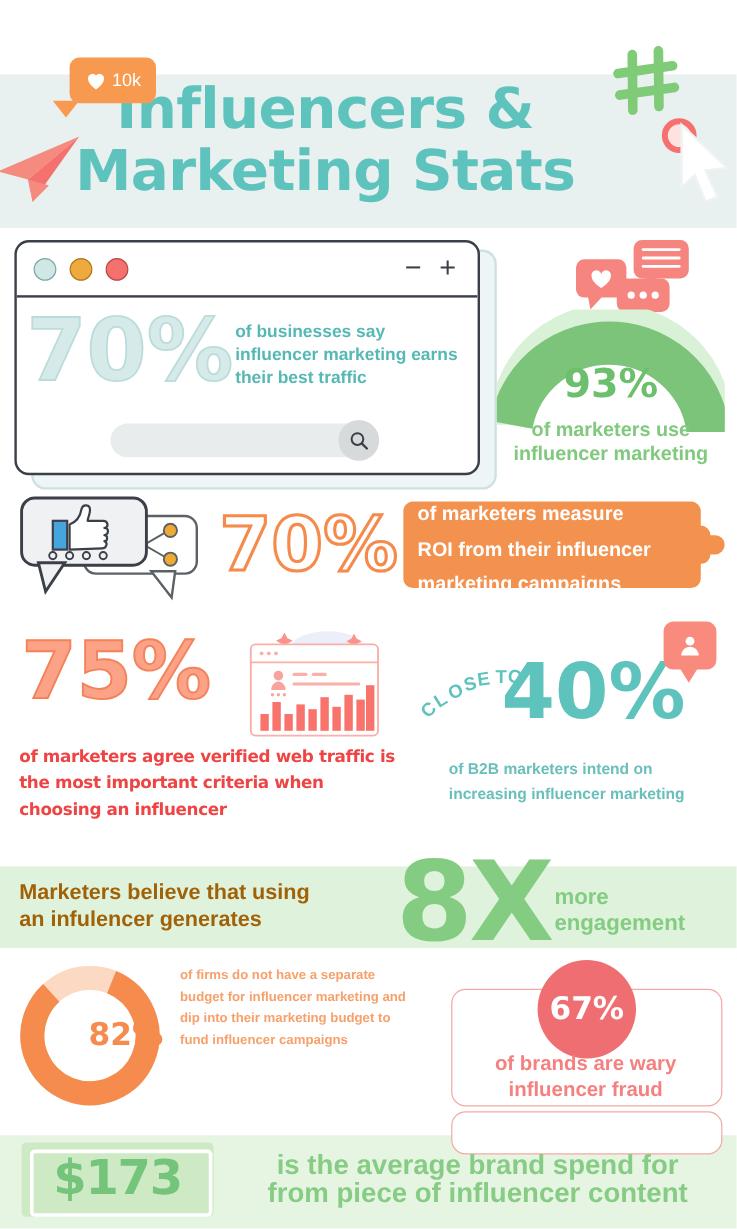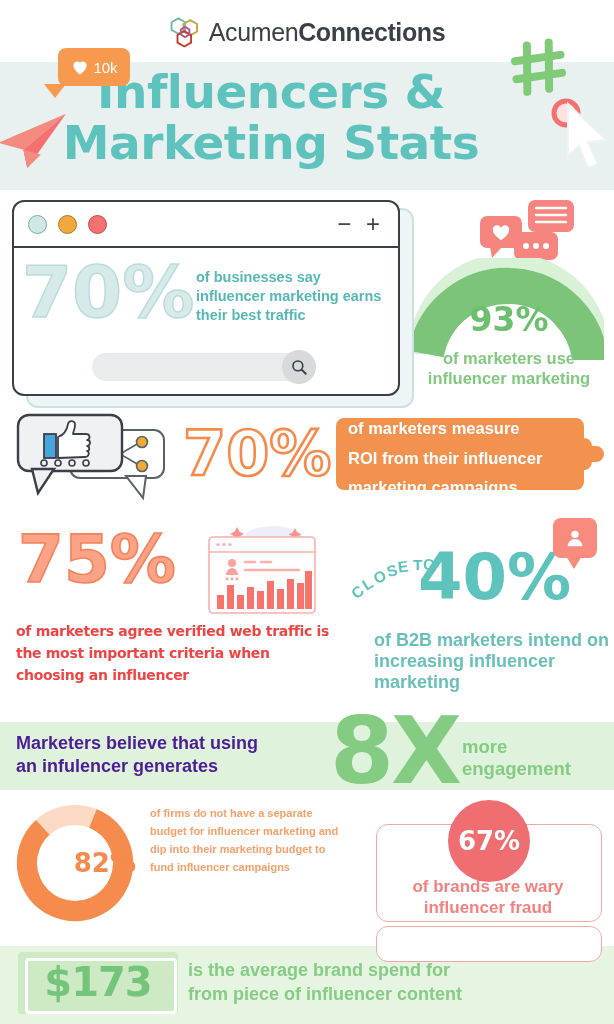--- a/index.html
+++ b/index.html
@@ -75,69 +75,56 @@
   .p75{position:absolute;left:18px;top:527px;font-size:66px;line-height:66px;font-weight:700;
     color:#fba287;-webkit-text-stroke:1.6px #f4835c;font-family:"DejaVu Sans",sans-serif;}
   .chartcard{position:absolute;left:199px;top:525px;width:124px;height:92px;}
   .cap75{position:absolute;left:16px;top:620px;width:320px;color:#ef4444;font-size:14px;line-height:22px;font-weight:700;
     font-family:"DejaVu Sans",sans-serif;letter-spacing:-0.3px;}
 
   
   .closeto{position:absolute;left:352px;top:553px;width:92px;height:58px;color:#5ec3bd;font-size:15.5px;font-weight:700;letter-spacing:1px;}
   .closeto span{display:inline-block;}
   .p40{position:absolute;left:418px;top:545px;font-size:64px;line-height:64px;font-weight:700;color:#5ec3bd;font-family:"DejaVu Sans",sans-serif;}
-  .cap40{position:absolute;left:374px;top:630px;width:236px;color:#69bfba;font-size:18px;line-height:21px;font-weight:600;}
+  .cap40{position:absolute;left:374px;top:630px;width:236px;color:#69bfba;font-size:13px;line-height:21px;font-weight:600;}
   .person-badge{position:absolute;left:553px;top:518px;width:44px;height:40px;background:#f88b7e;border-radius:8px;display:flex;align-items:center;justify-content:center;}
   .person-tail{position:absolute;left:566px;top:556px;width:0;height:0;border-left:8px solid transparent;border-right:8px solid transparent;border-top:13px solid #f88b7e;}
 
   
-  .cap8a{position:absolute;left:16px;top:732px;width:320px;color:#4c1d95;font-size:18px;line-height:23px;font-weight:600;}
+  .cap8a{position:absolute;left:16px;top:732px;width:320px;color:#a16207;font-size:18px;line-height:23px;font-weight:600;}
   .eight{position:absolute;left:330px;top:706px;font-size:92px;line-height:92px;font-weight:700;color:#84cc82;font-family:"DejaVu Sans",sans-serif;letter-spacing:-3px;}
   .cap8b{position:absolute;left:462px;top:736px;width:152px;color:#84cc82;font-size:18.5px;line-height:22px;font-weight:600;}
 
   
   .donut{position:absolute;left:14px;top:802px;width:122px;height:122px;}
   .d82{position:absolute;left:14px;top:848px;width:122px;text-align:right;color:#f58b4c;font-size:26px;font-weight:700;font-family:"DejaVu Sans",sans-serif;}
   .cap82{position:absolute;left:150px;top:804px;width:200px;color:#f7a06a;font-size:11px;line-height:18px;font-weight:700;}
 
   
   .fraud-card{position:absolute;left:376px;top:824px;width:224px;height:96px;border:1.5px solid #f3a9a3;border-radius:12px;background:#fff;}
   .fraud-card2{position:absolute;left:376px;top:926px;width:224px;height:34px;border:1.5px solid #f3a9a3;border-radius:12px;background:#fff;}
   .circ67{position:absolute;left:448px;top:800px;width:82px;height:82px;border-radius:50%;background:#ef6e72;display:flex;align-items:center;justify-content:center;}
   .circ67 span{color:#fff;font-size:26px;font-weight:700;font-family:"DejaVu Sans",sans-serif;}
   .capfraud{position:absolute;left:378px;top:876px;width:220px;text-align:center;color:#f4817f;font-size:17px;line-height:21px;font-weight:700;}
 
   
   .note{position:absolute;left:18px;top:952px;width:160px;height:62px;background:#cdeac4;border-radius:4px;}
   .note-in{position:absolute;left:25px;top:958px;width:146px;height:50px;border:3px solid #ffffff;border-radius:4px;}
   .money{position:absolute;left:18px;top:957px;width:160px;text-align:center;color:#74c47c;font-size:40px;line-height:50px;font-weight:700;font-family:"DejaVu Sans",sans-serif;letter-spacing:-1px;}
-  .capmoney{position:absolute;left:188px;top:958px;width:420px;color:#86cc84;font-size:18px;line-height:24px;font-weight:600;}
+  .capmoney{position:absolute;left:188px;top:958px;width:420px;color:#86cc84;font-size:23px;line-height:24px;font-weight:600;text-align:center;}
 </style>
 </head>
 <body>
 
 <div class="page">
 
   <div class="band-header"></div>
   <div class="band-green-1"></div>
   <div class="band-green-2"></div>
 
-  <div class="logo">
-    <svg class="logo-mark" viewBox="0 0 40 40">
-      <g fill="none" stroke-width="2.2">
-        <polygon points="11,4 19,8.5 19,17.5 11,22 3,17.5 3,8.5" stroke="#6fb7a8"></polygon>
-        <polygon points="25,6 33,10.5 33,19.5 25,24 17,19.5 17,10.5" stroke="#c9a24a"></polygon>
-        <polygon points="18,19 26,23.5 26,32.5 18,37 10,32.5 10,23.5" stroke="#c0392b"></polygon>
-        <polygon points="19,14 24,17 24,23 19,26 14,23 14,17" stroke="#b0559a"></polygon>
-      </g>
-    </svg>
-    <div class="logo-text">
-      <span class="lt-a">Acumen</span><span class="lt-b">Connections</span>
-    </div>
-  </div>
 
   <div class="title">
     <span class="ln">Influencers &amp;</span>
     <span class="ln">Marketing Stats</span>
   </div>
 
   <div class="like-badge">
     <svg class="heart" viewBox="0 0 24 24">
       <path fill="#ffffff" d="M12 21s-8-5.2-8-11a4.6 4.6 0 0 1 8-3 4.6 4.6 0 0 1 8 3c0 5.8-8 11-8 11z"></path>
     </svg>

